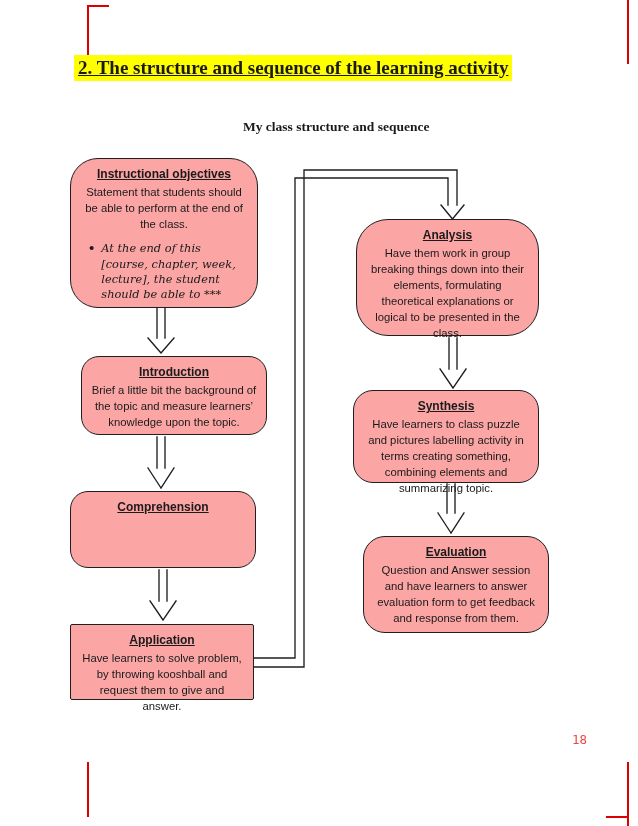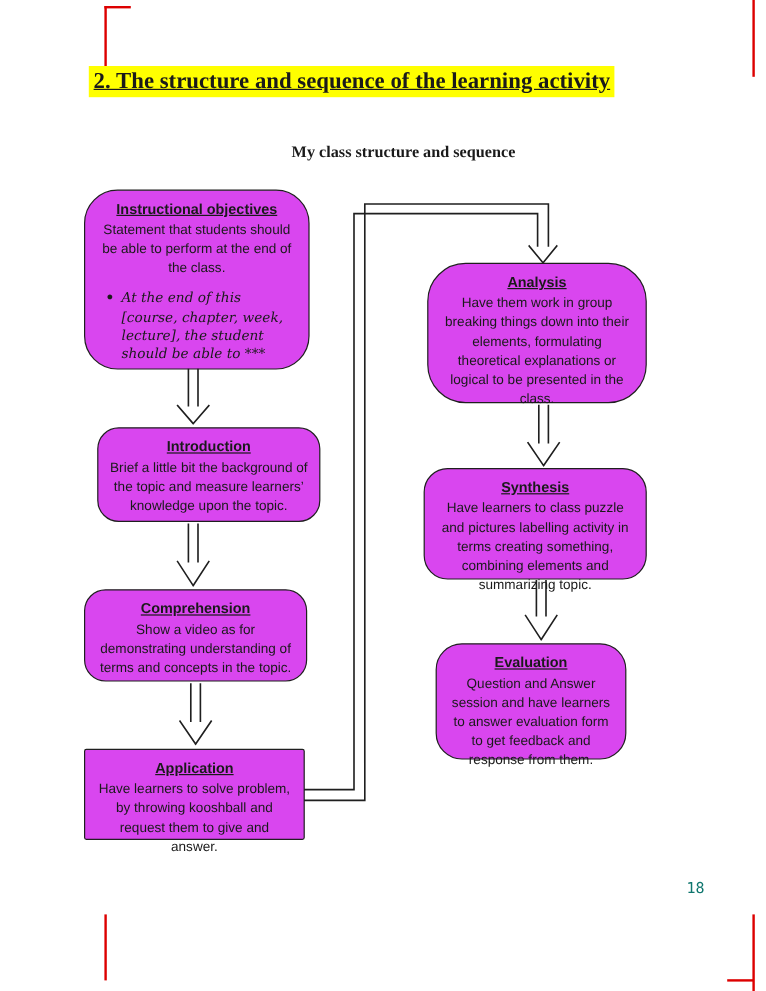--- a/index.html
+++ b/index.html
@@ -10,42 +10,42 @@
   .section-heading{
     position:absolute;left:74px;top:55px;
     font-family:"Liberation Serif",serif;font-weight:bold;font-size:19px;
     text-decoration:underline;background:#ffff00;padding:2px 4px;white-space:nowrap;
   }
   .diagram-title{
     position:absolute;left:243px;top:119px;
     font-family:"Liberation Serif",serif;font-weight:bold;font-size:13.5px;white-space:nowrap;
   }
   .fbox{
-    position:absolute;box-sizing:border-box;background:#d946ef;
+    position:absolute;box-sizing:border-box;background:#fca5a5;
     border:1.4px solid #1f1f1f;text-align:center;
     font-size:11.3px;line-height:1.42;padding:7px 9px 5px 9px;
   }
   .fbox .btitle{font-weight:bold;text-decoration:underline;font-size:12px;margin-bottom:1px;}
   .fbox .bbody{}
   .box-instructional{left:70px;top:158px;width:188px;height:150px;border-radius:28px;}
   .box-introduction {left:70px;top:356px;width:186px;height:79px;border-radius:18px;margin-left:11px;}
   .box-comprehension{left:70px;top:491px;width:186px;height:77px;border-radius:18px;}
   .box-application {left:70px;top:624px;width:184px;height:76px;border-radius:2px;}
   .box-analysis    {left:356px;top:219px;width:183px;height:117px;border-radius:32px;}
   .box-synthesis   {left:353px;top:390px;width:186px;height:93px;border-radius:20px;}
-  .box-evaluation  {left:363px;top:536px;width:159px;height:97px;border-radius:22px;}
+  .box-evaluation  {left:363px;top:536px;width:186px;height:97px;border-radius:22px;}
   .bullet-row{
     display:flex;gap:6px;text-align:left;margin-top:9px;padding-left:8px;
     font-family:"DejaVu Serif",serif;font-style:italic;font-size:11.4px;line-height:1.35;
   }
   .bullet-dot{font-style:normal;font-weight:bold;line-height:1.3;}
   .arrows{position:absolute;left:0;top:0;width:638px;height:826px;pointer-events:none;}
   .page-number{
     position:absolute;left:572px;top:732px;
-    font-family:"DejaVu Sans Mono",monospace;font-size:12.5px;color:#0f766e;
+    font-family:"DejaVu Sans Mono",monospace;font-size:12.5px;color:#ef4444;
   }
   .redmark{position:absolute;background:#dd0000;}
   .rm-tl-v{left:87px;top:5px;width:2px;height:58px;}
   .rm-tl-h{left:87px;top:5px;width:22px;height:2px;}
   .rm-tr-v{left:627px;top:0px;width:2px;height:64px;}
   .rm-bl-v{left:87px;top:762px;width:2px;height:55px;}
   .rm-br-v{left:627px;top:762px;width:2px;height:64px;}
   .rm-br-h{left:606px;top:816px;width:22px;height:2px;}
 </style>
 </head>
@@ -73,21 +73,20 @@
     </div>
   </div>
 
   <div class="fbox box-introduction">
     <div class="btitle">Introduction</div>
     <div class="bbody">Brief a little bit the background of the topic and measure learners’ knowledge upon the topic.</div>
   </div>
 
   <div class="fbox box-comprehension">
     <div class="btitle">Comprehension</div>
-    <div class="bbody">Show a video as for demonstrating understanding of terms and concepts in the topic.</div>
   </div>
 
   <div class="fbox box-application">
     <div class="btitle">Application</div>
     <div class="bbody">Have learners to solve problem, by throwing kooshball and request them to give and answer.</div>
   </div>
 
   <div class="fbox box-analysis">
     <div class="btitle">Analysis</div>
     <div class="bbody">Have them work in group breaking things down into their elements, formulating theoretical explanations or logical to be presented in the class.</div>

